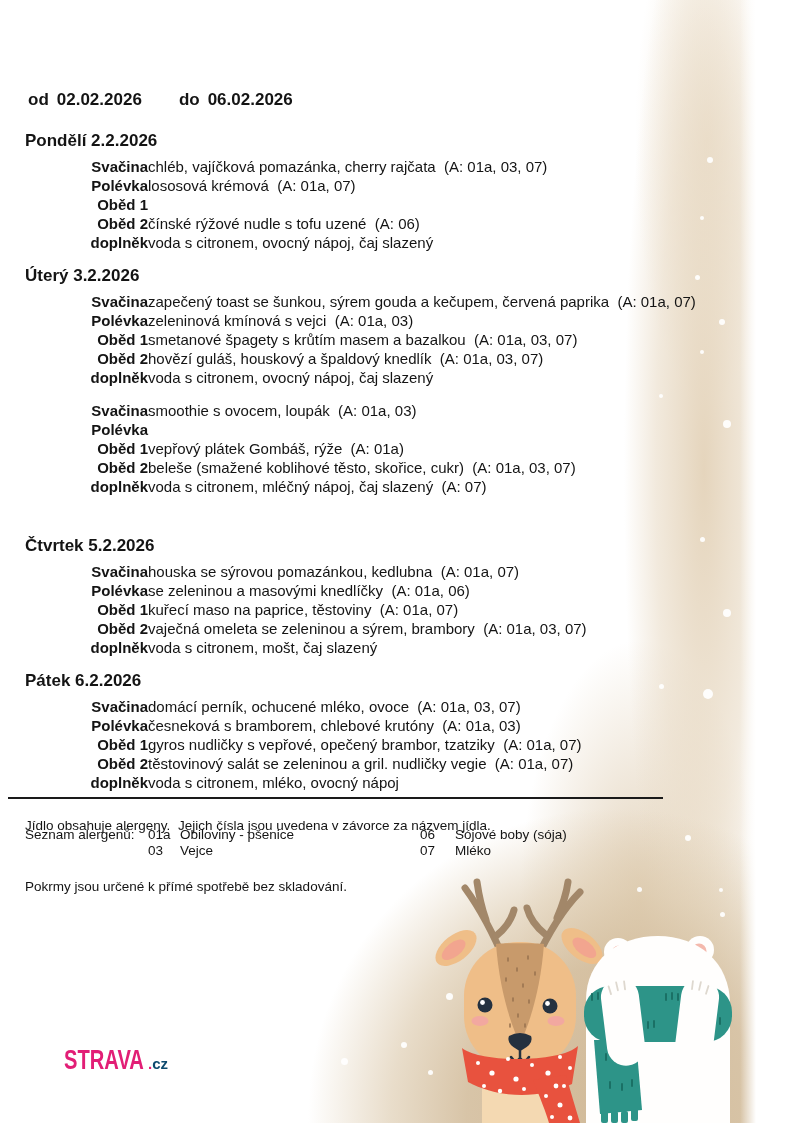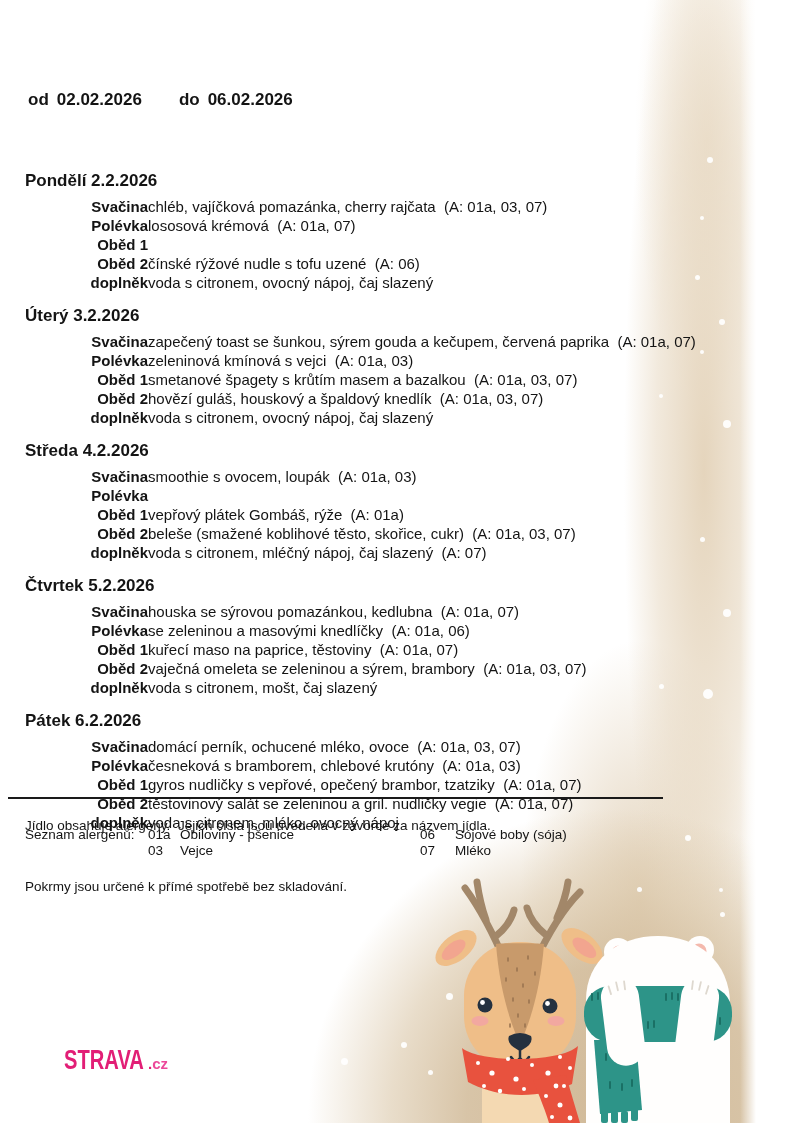--- a/index.html
+++ b/index.html
@@ -20,37 +20,37 @@
       radial-gradient(ellipse 72px 260px at 707px 140px,
         rgba(236,224,206,0.85) 0%, rgba(243,234,220,0.4) 65%, rgba(255,255,255,0) 100%),
       radial-gradient(ellipse 120px 260px at 640px 900px,
         rgba(220,200,170,0.8) 0%, rgba(255,255,255,0) 100%);
   }
   .snow{position:absolute;background:#ffffff;border-radius:50%;opacity:.92;pointer-events:none;}
   
   .date-range{position:absolute;left:28px;top:90px;font-size:17px;font-weight:bold;white-space:nowrap;}
   .date-range .val{margin-left:8px;}
   .date-range .do-label{margin-left:37px;}
-  .day{position:absolute;left:25px;width:725px;margin-top:40px;}
+  .day{position:absolute;left:25px;width:725px;}
   .day-title{font-size:17px;font-weight:bold;margin:0 0 7px 0;line-height:19px;}
   .menu-row{display:flex;font-size:15px;line-height:19px;text-align:right;}
   .row-label{flex:none;width:123px;font-weight:bold;}
   .row-value{white-space:pre-wrap;}
   .divider{position:absolute;left:8px;top:797px;width:655px;height:0;border-top:2px solid #1a1a1a;}
   .note{position:absolute;left:25px;top:804px;font-size:13.5px;white-space:pre-wrap;}
   .note b{font-weight:normal;}
   .allergens{position:absolute;left:25px;top:827px;width:700px;height:34px;font-size:13.5px;line-height:16px;}
   .allergens span{position:absolute;white-space:nowrap;}
   .storage-note{position:absolute;left:25px;top:865px;font-size:13.5px;}
   
   .logo{position:absolute;left:64px;top:1048px;white-space:nowrap;line-height:24px;}
   .logo-brand{display:inline-block;font-size:28px;font-weight:bold;color:#e21e76;
     transform:scaleX(0.72);transform-origin:left bottom;}
   .logo-dot{font-size:15px;font-weight:bold;color:#e21e76;margin-left:-27px;}
-  .logo-tld{font-size:15px;font-weight:bold;color:#ec4899;}
+  .logo-tld{font-size:15px;font-weight:bold;color:#0c4a6e;}
   
   .illustration{position:absolute;left:420px;top:872px;width:340px;height:251px;pointer-events:none;}
 </style>
 </head>
 <body>
 
 <div class="bg-wash"></div>
 
 <div class="snow" style="left:707px;top:157px;width:6px;height:6px"></div>
 <div class="snow" style="left:700px;top:216px;width:4px;height:4px"></div>
@@ -118,21 +118,20 @@
       <span class="row-label">Oběd 2</span>
       <span class="row-value">hovězí guláš, houskový a špaldový knedlík  (A: 01a, 03, 07)</span>
     </div>
   <div class="menu-row">
       <span class="row-label">doplněk</span>
       <span class="row-value">voda s citronem, ovocný nápoj, čaj slazený</span>
     </div>
 </section>
 
 <section class="day" style="top:401px">
-  <h2 class="day-title">Středa 4.2.2026</h2>
   <div class="menu-row">
       <span class="row-label">Svačina</span>
       <span class="row-value">smoothie s ovocem, loupák  (A: 01a, 03)</span>
     </div>
   <div class="menu-row">
       <span class="row-label">Polévka</span>
     </div>
   <div class="menu-row">
       <span class="row-label">Oběd 1</span>
       <span class="row-value">vepřový plátek Gombáš, rýže  (A: 01a)</span>

